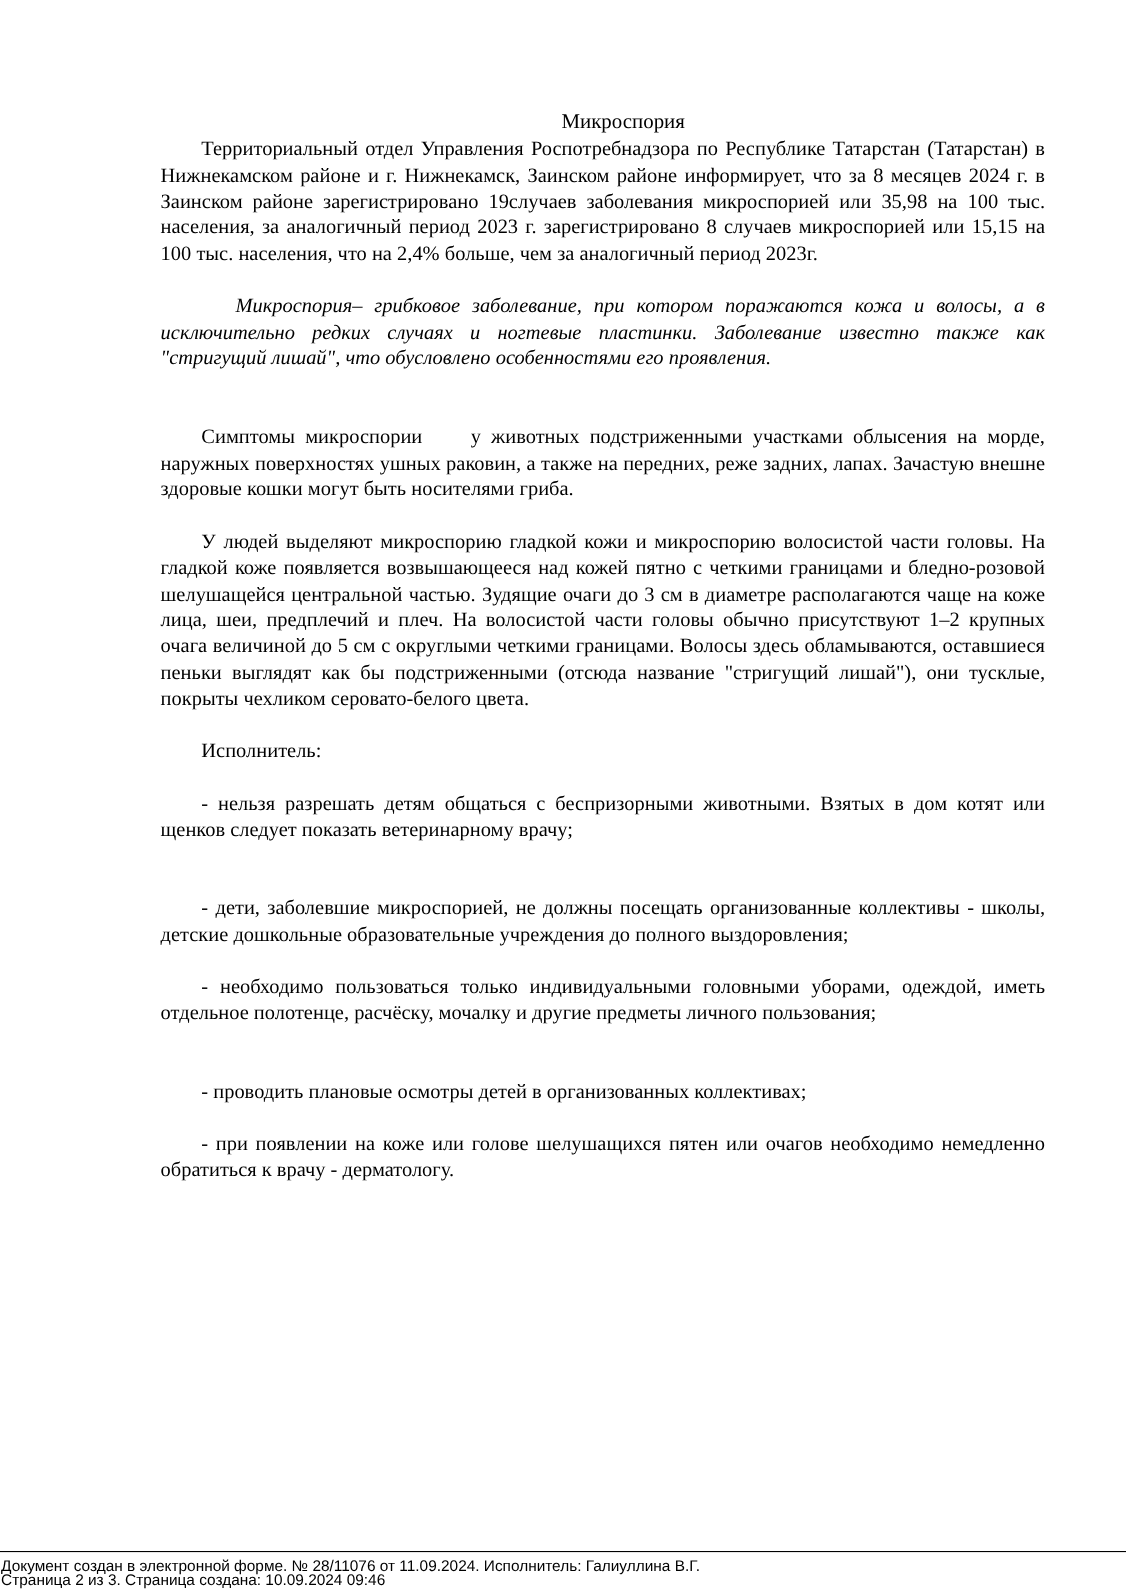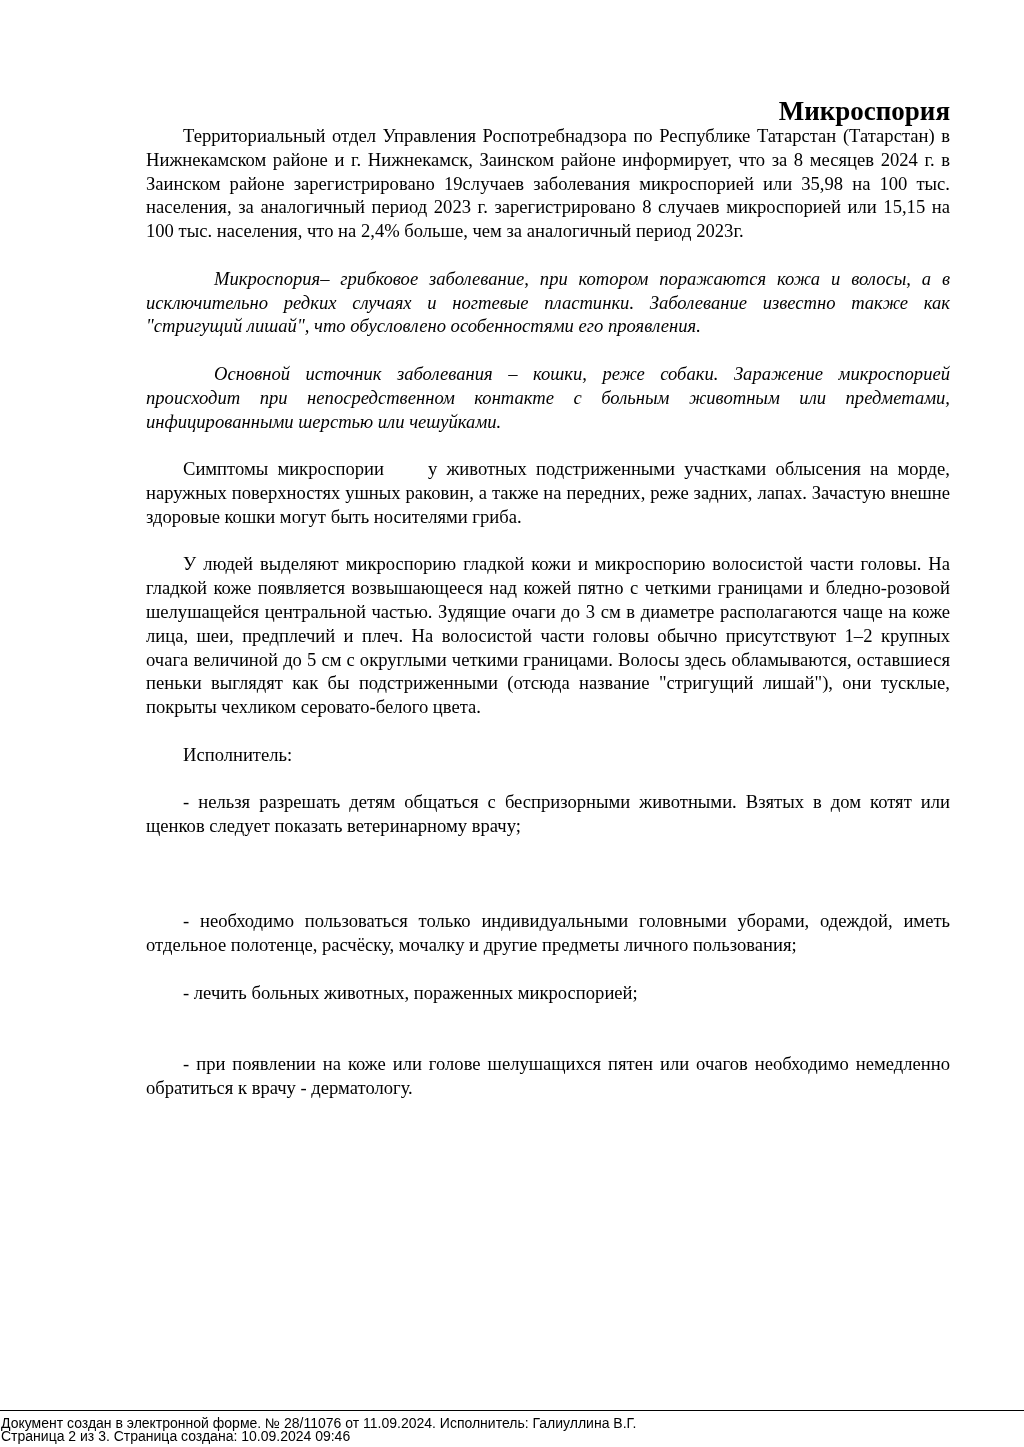--- a/index.html
+++ b/index.html
@@ -17,23 +17,23 @@
     .page {
       position: absolute;
       left: 146px;
       top: 96px;
       width: 804px;
       font-family: "Liberation Serif", serif;
       font-size: 18.6px;
       line-height: 23.8px;
     }
     .title {
-      text-align: right;
-      font-weight: bold;
-      font-size: 27px;
+      text-align: center;
+      font-weight: normal;
+      font-size: 19px;
       line-height: 26px;
       margin: 0 0 0 37px;
       padding-top: 2px;
       height: 26px;
     }
     .para {
       margin: 0;
       text-align: justify;
       text-indent: 37px;
     }
@@ -72,45 +72,45 @@
 
 <div class="page">
   <div class="title">Микроспория</div>
 
   <p class="para">Территориальный отдел Управления Роспотребнадзора по Республике Татарстан (Татарстан) в Нижнекамском районе и г. Нижнекамск, Заинском районе информирует, что за 8 месяцев 2024 г. в Заинском районе зарегистрировано 19случаев заболевания микроспорией или 35,98 на 100 тыс. населения, за аналогичный период 2023 г. зарегистрировано 8 случаев микроспорией или 15,15 на 100 тыс. населения, что на 2,4% больше, чем за аналогичный период 2023г.</p>
   <div class="gap"></div>
 
   <p class="para indent-wide">Микроспория– грибковое заболевание, при котором поражаются кожа и волосы, а в исключительно редких случаях и ногтевые пластинки. Заболевание известно также как "стригущий лишай", что обусловлено особенностями его проявления.</p>
   <div class="gap"></div>
 
-  <p class="para indent-wide">Основной источник заболевания – кошки, реже собаки. Заражение микроспорией происходит при непосредственном контакте с больным животным или предметами, инфицированными шерстью или чешуйками.</p>
   <div class="gap"></div>
 
   <p class="para"><span>Симптомы микроспории</span><span class="sym-gap"></span><span>у животных подстриженными участками облысения на</span> <span>морде, наружных поверхностях ушных раковин, а также на передних, реже задних, лапах. Зачастую внешне здоровые кошки могут быть носителями гриба.</span></p>
   <div class="gap"></div>
 
   <p class="para">У людей выделяют микроспорию гладкой кожи и микроспорию волосистой части головы. На гладкой коже появляется возвышающееся над кожей пятно с четкими границами и бледно-розовой шелушащейся центральной частью. Зудящие очаги до 3 см в диаметре располагаются чаще на коже лица, шеи, предплечий и плеч. На волосистой части головы обычно присутствуют 1–2 крупных очага величиной до 5 см с округлыми четкими границами. Волосы здесь обламываются, оставшиеся пеньки выглядят как бы подстриженными (отсюда название "стригущий лишай"), они тусклые, покрыты чехликом серовато-белого цвета.</p>
   <div class="gap"></div>
 
   <p class="para">Исполнитель:</p>
   <div class="gap"></div>
 
   <p class="para">- нельзя разрешать детям общаться с беспризорными животными. Взятых в дом котят или щенков следует показать ветеринарному врачу;</p>
   <div class="gap"></div>
 
   <div class="gap"></div>
 
+  <p class="para">- дети, заболевшие микроспорией, не должны посещать организованные коллективы - школы, детские дошкольные образовательные учреждения до полного выздоровления;</p>
   <div class="gap"></div>
 
   <p class="para">- необходимо пользоваться только индивидуальными головными уборами, одеждой, иметь отдельное полотенце, расчёску, мочалку и другие предметы личного пользования;</p>
   <div class="gap"></div>
 
-  <p class="para">- лечить больных животных, пораженных микроспорией;</p>
   <div class="gap"></div>
 
+  <p class="para">- проводить плановые осмотры детей в организованных коллективах;</p>
   <div class="gap"></div>
 
   <p class="para">- при появлении на коже или голове шелушащихся пятен или очагов необходимо немедленно обратиться к врачу - дерматологу.</p>
 </div>
 
 <div class="footer-line"></div>
 <div class="footer">
   <div>Документ создан в электронной форме. № 28/11076 от 11.09.2024. Исполнитель: Галиуллина В.Г.</div>
   <div>Страница 2 из 3. Страница создана: 10.09.2024 09:46</div>
 </div>

